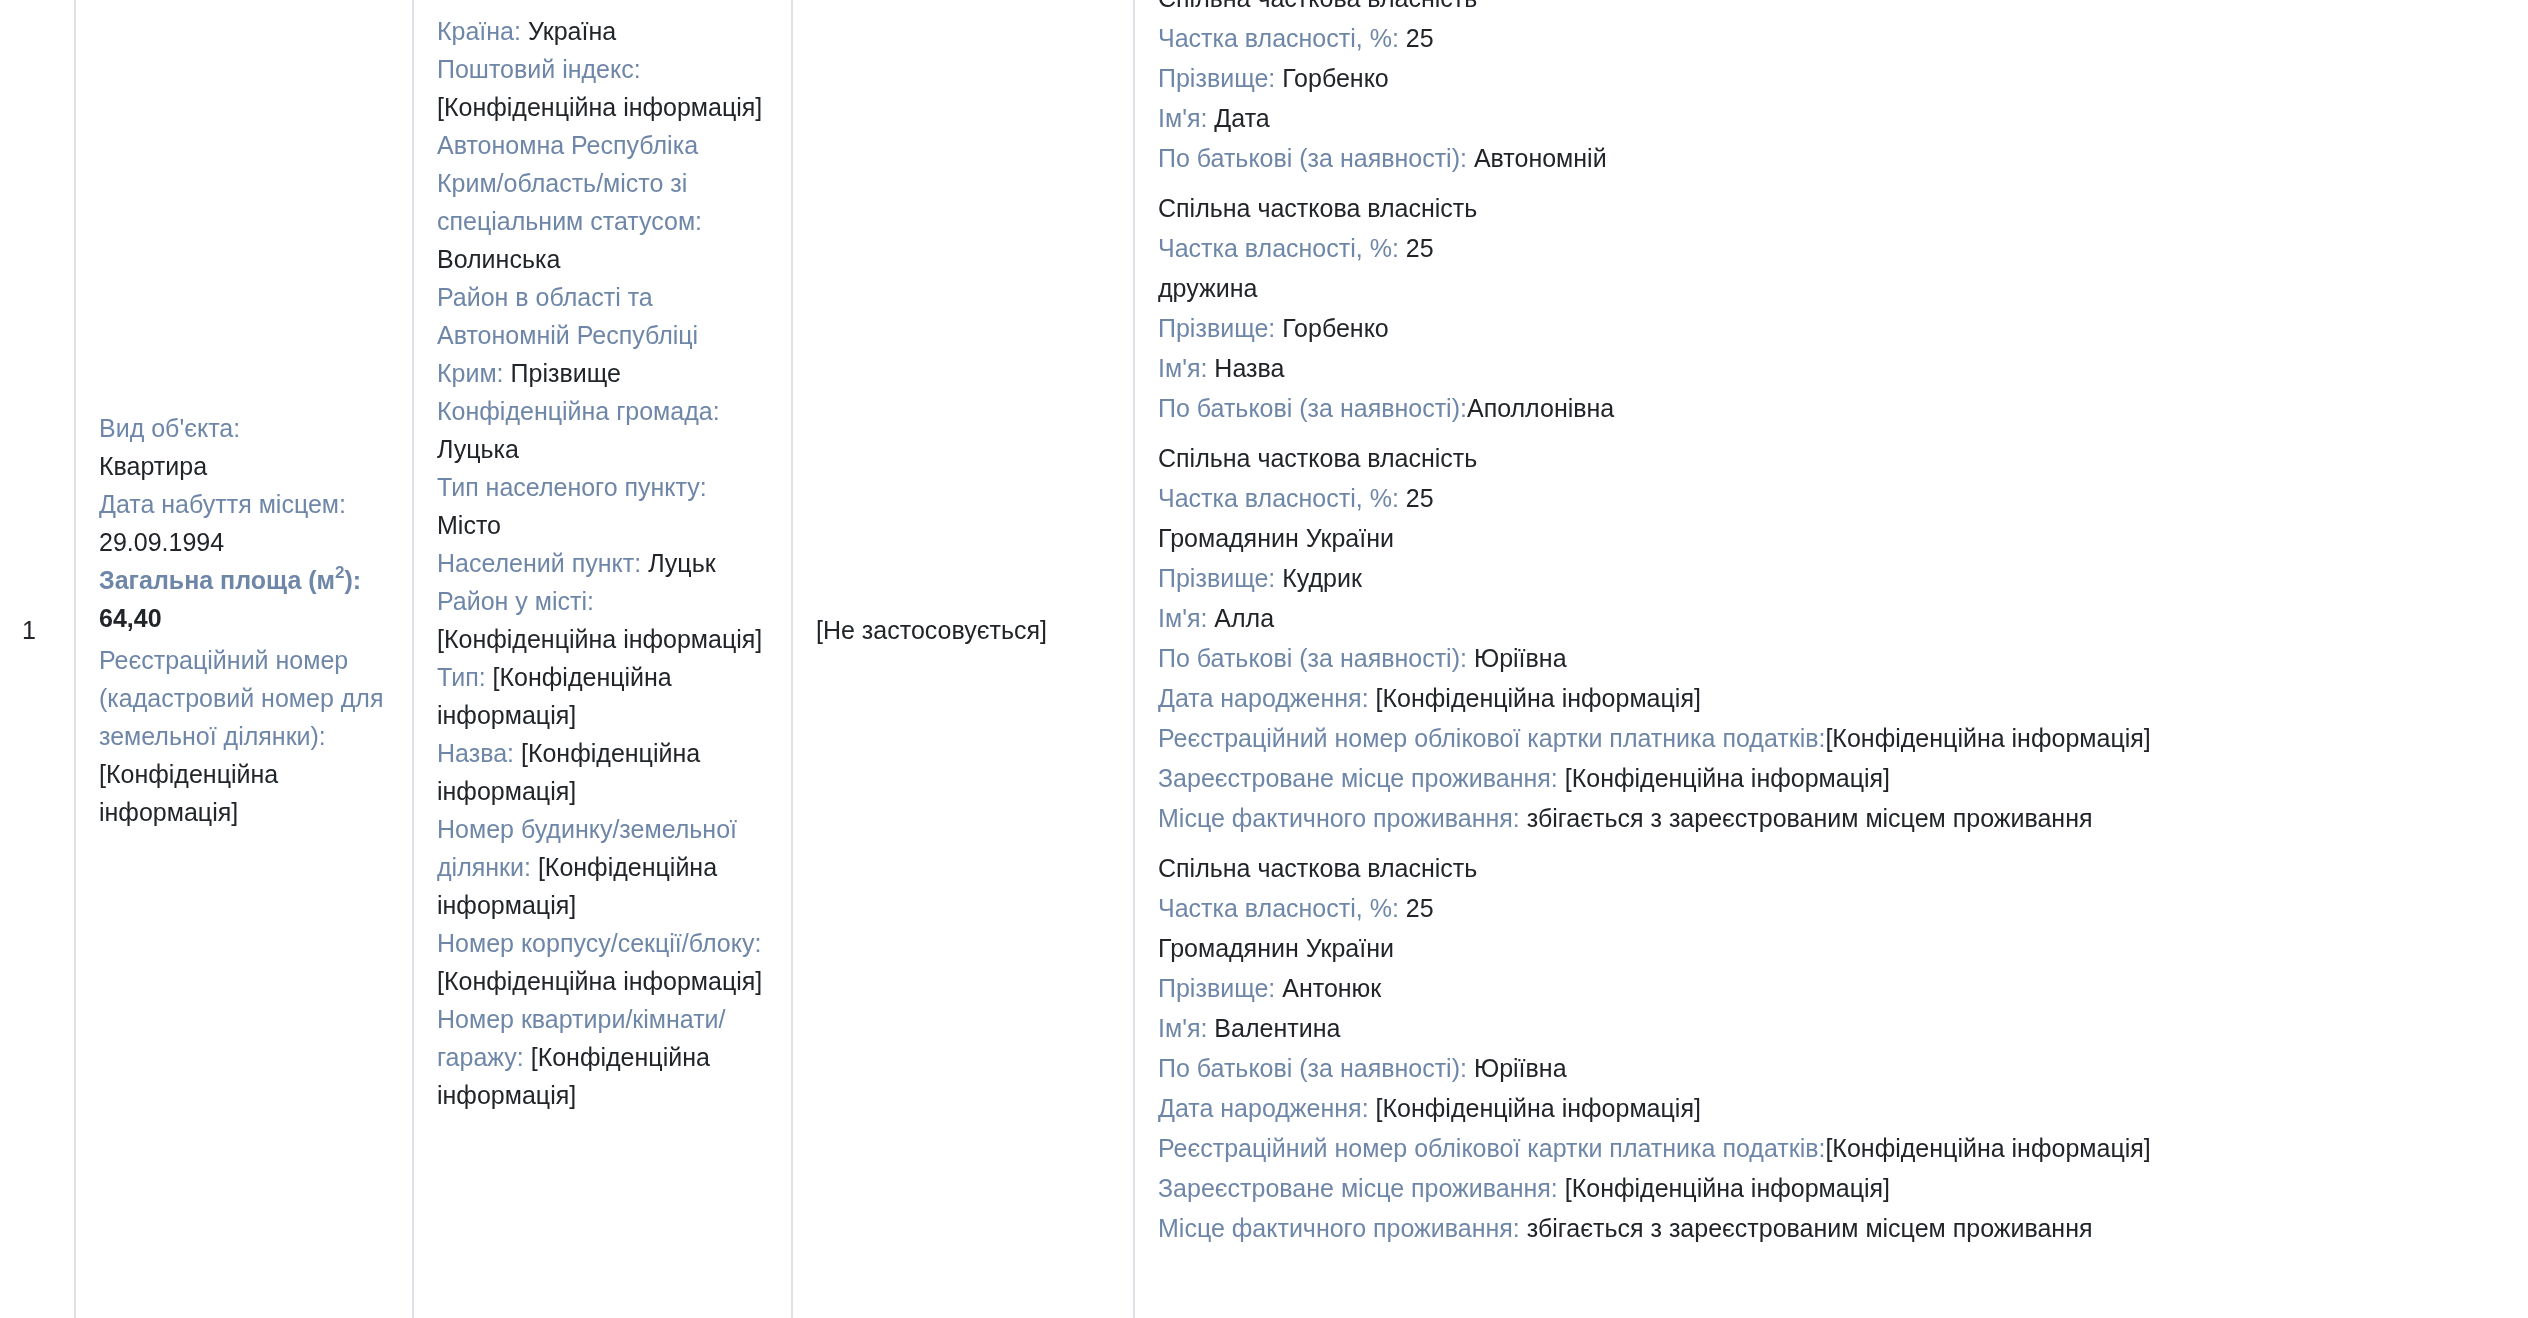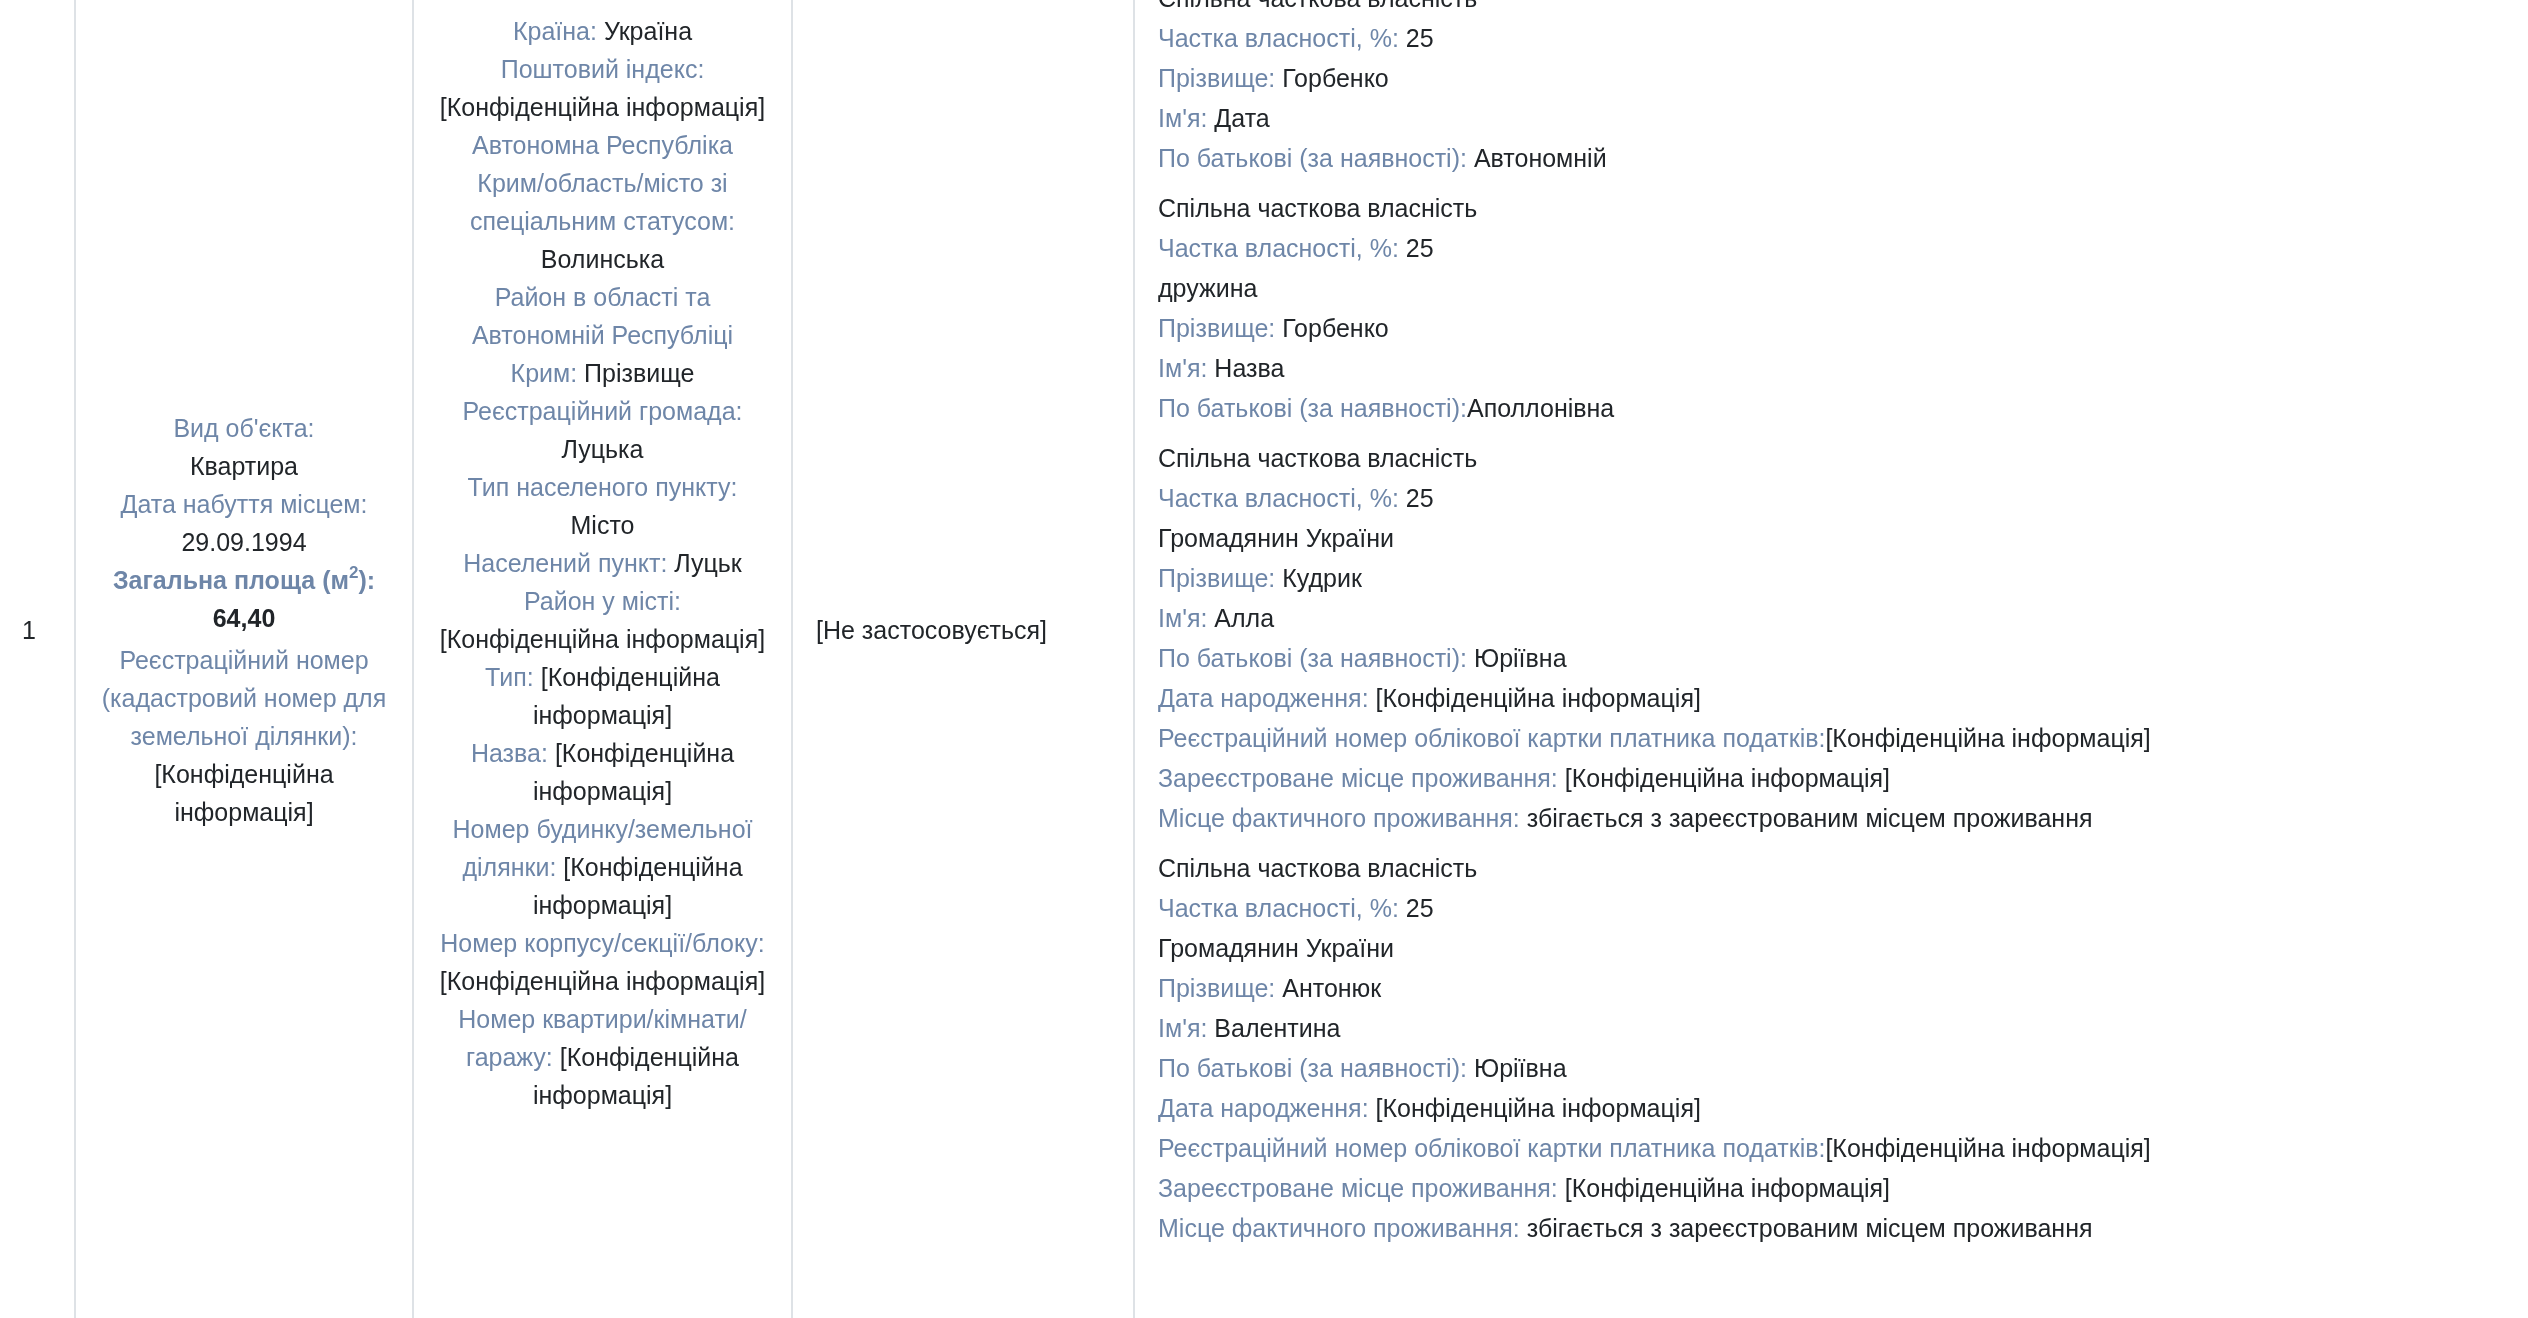--- a/index.html
+++ b/index.html
@@ -43,21 +43,21 @@
   col.c2 { width: 338px; }
   col.c3 { width: 379px; }
   col.c4 { width: 342px; }
   col.c5 { width: auto; }
 
   .num-cell { padding-left: 22px !important; padding-right: 0 !important; }
 
   .lbl { color: #6e86a8; }
   .val { color: #212529; }
 
-  .col2 .line, .col3 .line { line-height: 38px; text-align: center; }
+  .col2 .line, .col3 .line { line-height: 38px; }
   .col2 { padding-top: 0 !important; }
   .col3 { vertical-align: top !important; padding-top: 54px !important; }
 
   .col5 { vertical-align: top !important; }
   .owner { margin-bottom: 10px; }
   .owner .line { line-height: 40px; white-space: nowrap; }
 
   sup { font-size: 17px; line-height: 0; position: relative; top: -2px; }
 </style>
 </head>
@@ -87,21 +87,21 @@
         <div class="line" style="margin-bottom:4px;font-weight:bold;"><span class="lbl"><span>Загальна площа (м</span><sup>2</sup><span>):</span></span> <span class="val">64,40</span></div>
         <div class="line"><span class="lbl">Реєстраційний номер (кадастровий номер для земельної ділянки):</span></div>
         <div class="line"><span class="val">[Конфіденційна інформація]</span></div>
       </td>
 
       <td class="col3">
         <div class="line"><span class="lbl">Країна:</span> <span class="val">Україна</span></div>
         <div class="line"><span class="lbl">Поштовий індекс:</span> <span class="val">[Конфіденційна інформація]</span></div>
         <div class="line"><span class="lbl">Автономна Республіка Крим/область/місто зі спеціальним статусом:</span> <span class="val">Волинська</span></div>
         <div class="line"><span class="lbl">Район в області та Автономній Республіці Крим:</span> <span class="val">Прізвище</span></div>
-        <div class="line"><span class="lbl">Реєстраційний громада:</span> <span class="val">Луцька</span></div>
+        <div class="line"><span class="lbl">Конфіденційна громада:</span> <span class="val">Луцька</span></div>
         <div class="line"><span class="lbl">Тип населеного пункту:</span> <span class="val">Місто</span></div>
         <div class="line"><span class="lbl">Населений пункт:</span> <span class="val">Луцьк</span></div>
         <div class="line"><span class="lbl">Район у місті:</span> <span class="val">[Конфіденційна інформація]</span></div>
         <div class="line"><span class="lbl">Тип:</span> <span class="val">[Конфіденційна інформація]</span></div>
         <div class="line"><span class="lbl">Назва:</span> <span class="val">[Конфіденційна інформація]</span></div>
         <div class="line"><span class="lbl">Номер будинку/земельної ділянки:</span> <span class="val">[Конфіденційна інформація]</span></div>
         <div class="line"><span class="lbl">Номер корпусу/секції/блоку:</span> <span class="val">[Конфіденційна інформація]</span></div>
         <div class="line"><span class="lbl">Номер квартири/кімнати/гаражу:</span> <span class="val">[Конфіденційна інформація]</span></div>
       </td>
 

